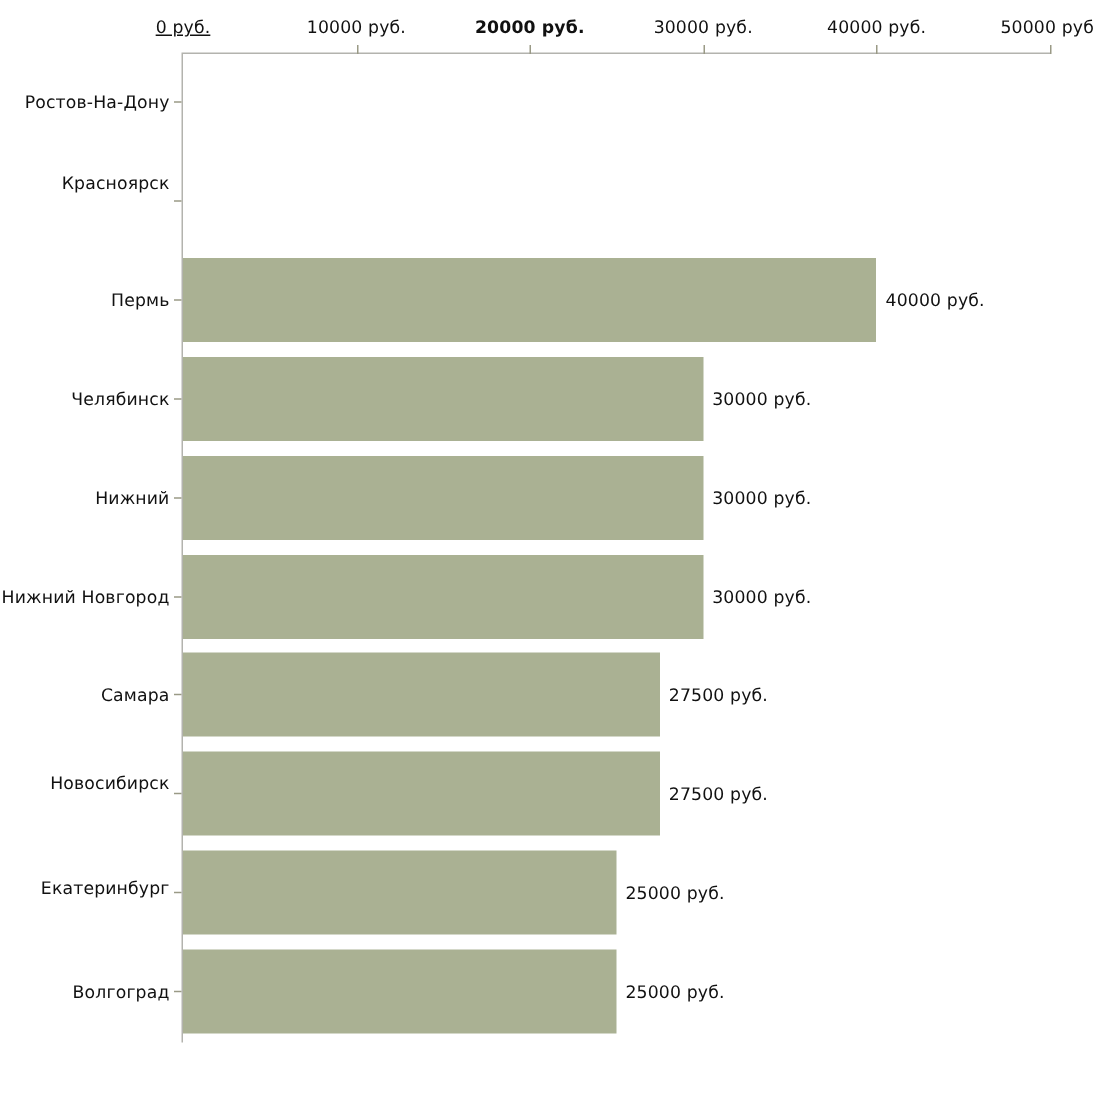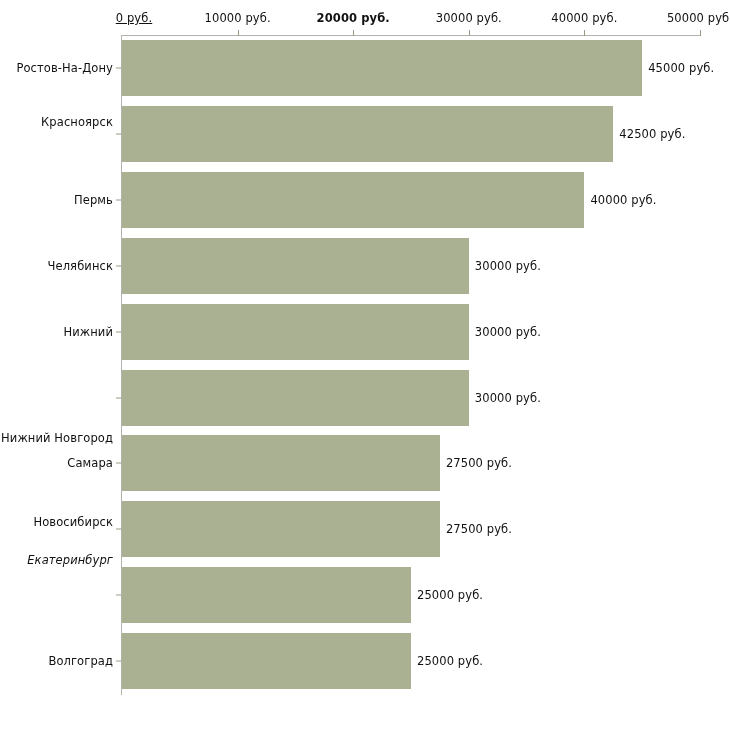--- a/index.html
+++ b/index.html
@@ -117,55 +117,47 @@
 </style>
 </head>
 <body>
 
 <div id="chart-root">
 
   <div class="axis-line"></div>
   <div class="y-axis-line"></div>
 
   <div id="x-ticks">
-      <div class="x-tick-label" style="left: 134px; text-decoration: underline;">0 руб.</div>
+      <div class="x-tick-label" style="left: 122px; text-decoration: underline;">0 руб.</div>
       <div class="x-tick" style="left: 237.6px;"></div>
       <div class="x-tick-label" style="left: 237.6px;">10000 руб.</div>
       <div class="x-tick" style="left: 353.2px;"></div>
       <div class="x-tick-label" style="left: 353.2px; font-weight: bold;">20000 руб.</div>
       <div class="x-tick" style="left: 468.8px;"></div>
       <div class="x-tick-label" style="left: 468.8px;">30000 руб.</div>
       <div class="x-tick" style="left: 584.4px;"></div>
       <div class="x-tick-label" style="left: 584.4px;">40000 руб.</div>
       <div class="x-tick" style="left: 700px;"></div>
       <div class="x-tick-label" style="left: 700px;">50000 руб.</div>
     </div>
 
   <div class="cat-label-col" id="cat-labels">
       <div class="cat-label" style="top: 68px;">Ростов-На-Дону</div>
       <div class="cat-label" style="top: 122px;">Красноярск</div>
       <div class="cat-label" style="top: 199.8px;">Пермь</div>
       <div class="cat-label" style="top: 265.7px;">Челябинск</div>
       <div class="cat-label" style="top: 331.6px;">Нижний</div>
-      <div class="cat-label" style="top: 397.5px; margin-top: 40px;">Нижний Новгород</div>
+      <div class="cat-label" style="top: 397.5px;">Нижний Новгород</div>
       <div class="cat-label" style="top: 463.4px;">Самара</div>
       <div class="cat-label" style="top: 522px;">Новосибирск</div>
-      <div class="cat-label" style="top: 560px; font-style: italic;">Екатеринбург</div>
+      <div class="cat-label" style="top: 592px;">Екатеринбург</div>
       <div class="cat-label" style="top: 661.1px;">Волгоград</div>
     </div>
 
   <div class="plot-area" id="bars">
-      <div class="bar-row" style="top: 4px; height: 56px;">
-        <div class="bar" style="width: 520.2px; background: rgb(170, 177, 147);"></div>
-        <div class="bar-value" style="left: 526.2px;">45000 руб.</div>
-      </div>
-      <div class="bar-row" style="top: 69.9px; height: 56px;">
-        <div class="bar" style="width: 491.3px; background: rgb(170, 177, 147);"></div>
-        <div class="bar-value" style="left: 497.3px;">42500 руб.</div>
-      </div>
       <div class="bar-row" style="top: 135.8px; height: 56px;">
         <div class="bar" style="width: 462.4px; background: rgb(170, 177, 147);"></div>
         <div class="bar-value" style="left: 468.4px;">40000 руб.</div>
       </div>
       <div class="bar-row" style="top: 201.7px; height: 56px;">
         <div class="bar" style="width: 346.8px; background: rgb(170, 177, 147);"></div>
         <div class="bar-value" style="left: 352.8px;">30000 руб.</div>
       </div>
       <div class="bar-row" style="top: 267.6px; height: 56px;">
         <div class="bar" style="width: 346.8px; background: rgb(170, 177, 147);"></div>

